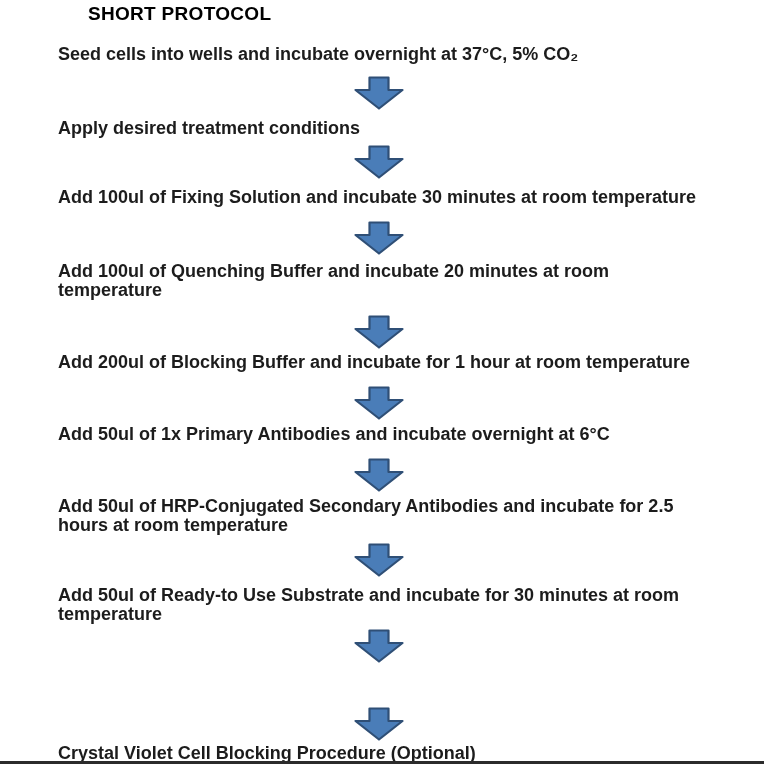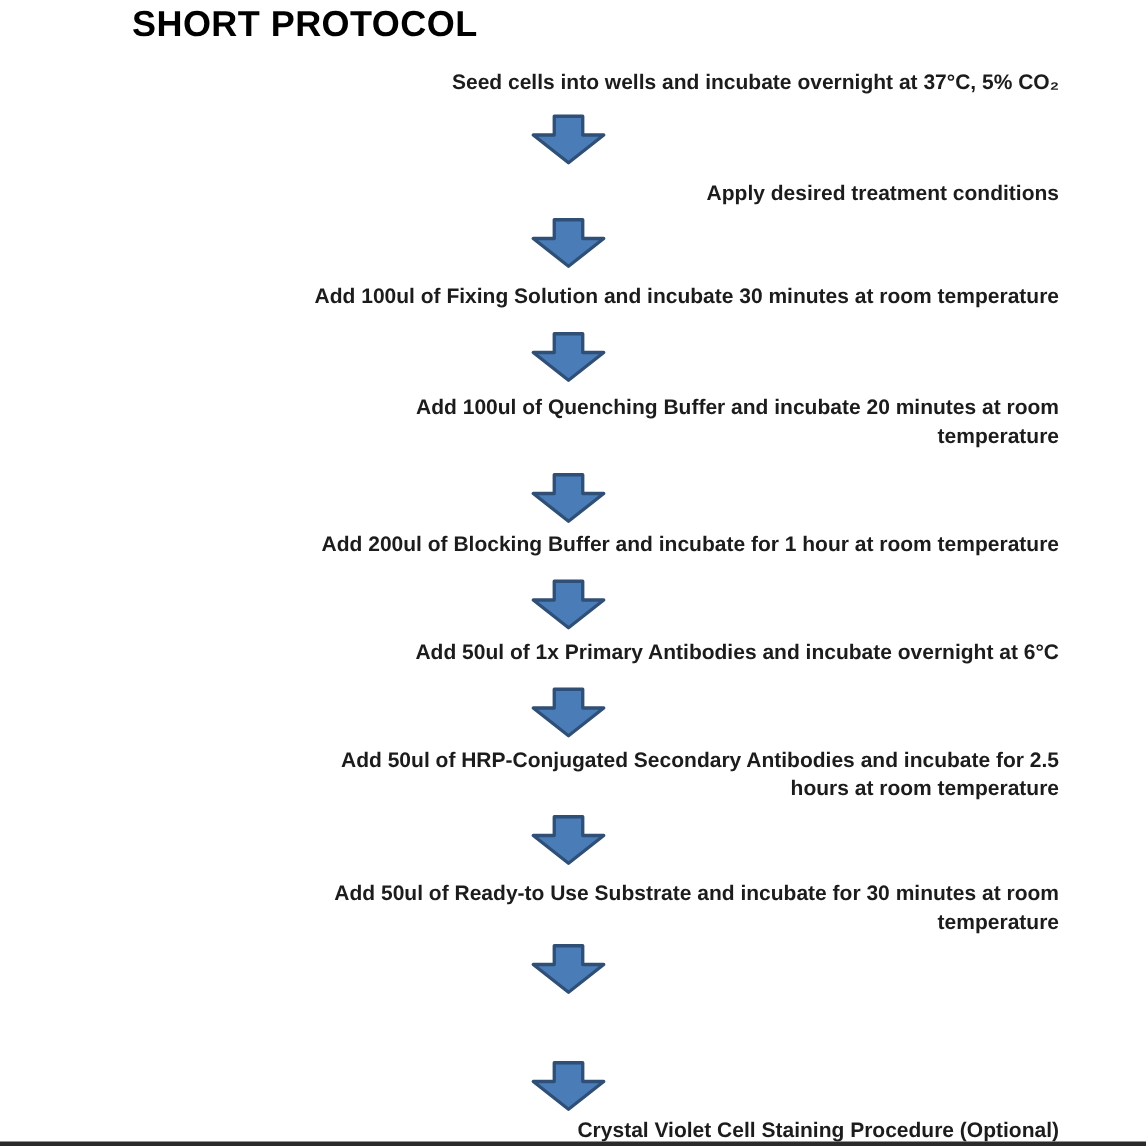--- a/index.html
+++ b/index.html
@@ -12,32 +12,32 @@
     width: 764px;
     height: 764px;
     background: #ffffff;
     overflow: hidden;
     font-family: "Liberation Sans", "DejaVu Sans", sans-serif;
   }
   .title {
     position: absolute;
     left: 88px;
     top: 3px;
-    font-size: 24px;
+    font-size: 19px;
     font-weight: bold;
     color: #000000;
     letter-spacing: 0.3px;
     white-space: nowrap;
   }
   .step {
     position: absolute;
     left: 58px;
     width: 648px;
-    text-align: right;
-    font-size: 14px;
+    text-align: left;
+    font-size: 18px;
     font-weight: bold;
     color: var(--text-color, #1c1c1c);
     line-height: 19px;
   }
   .step .line {
     white-space: nowrap;
   }
   .arrow {
     position: absolute;
     left: 353px;
@@ -138,18 +138,18 @@
   <svg class="arrow" style="top:629px" viewBox="0 0 52 34">
       <use href="#down-arrow-shape" class="arrow-shape"></use>
     </svg>
 
 
   <svg class="arrow" style="top:707px" viewBox="0 0 52 34">
       <use href="#down-arrow-shape" class="arrow-shape"></use>
     </svg>
 
   <div class="step" style="top:744px">
-    <div class="line">Crystal Violet Cell Staining Procedure (Optional)</div>
+    <div class="line">Crystal Violet Cell Blocking Procedure (Optional)</div>
   </div>
 
   <div class="bottom-bar"></div>
 
 </div>
 
 </body></html>

